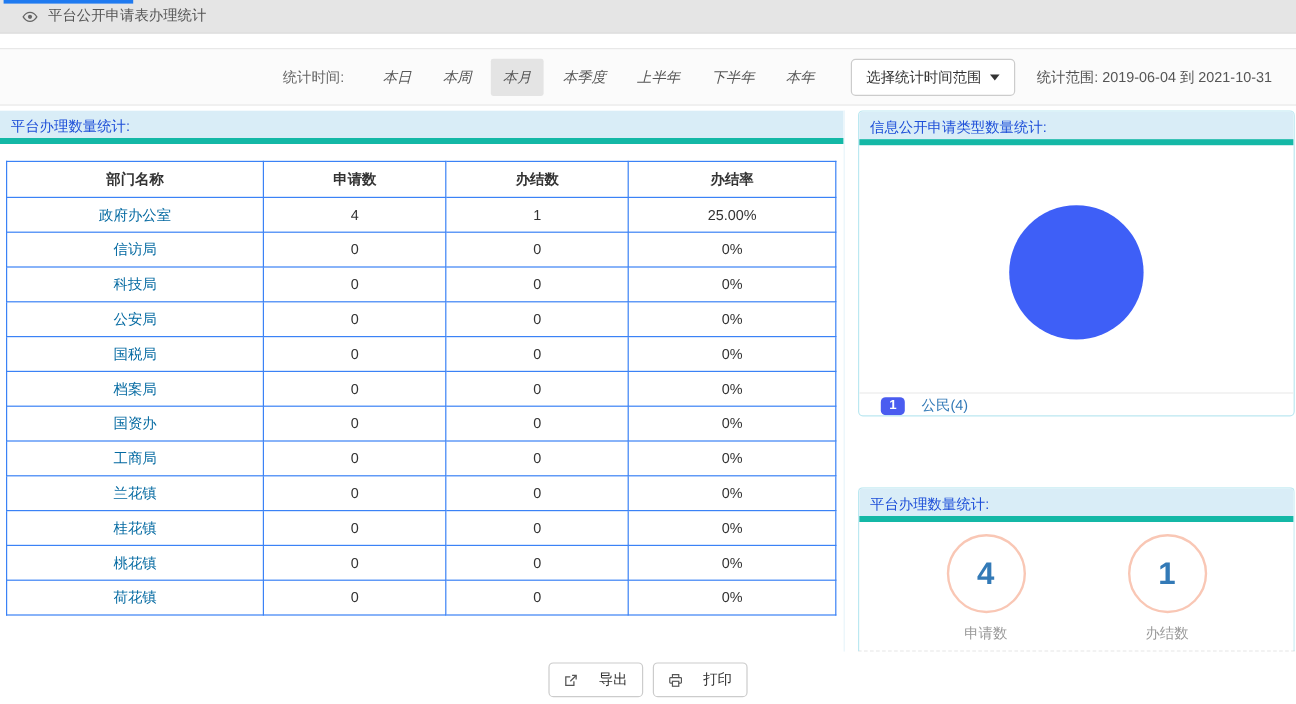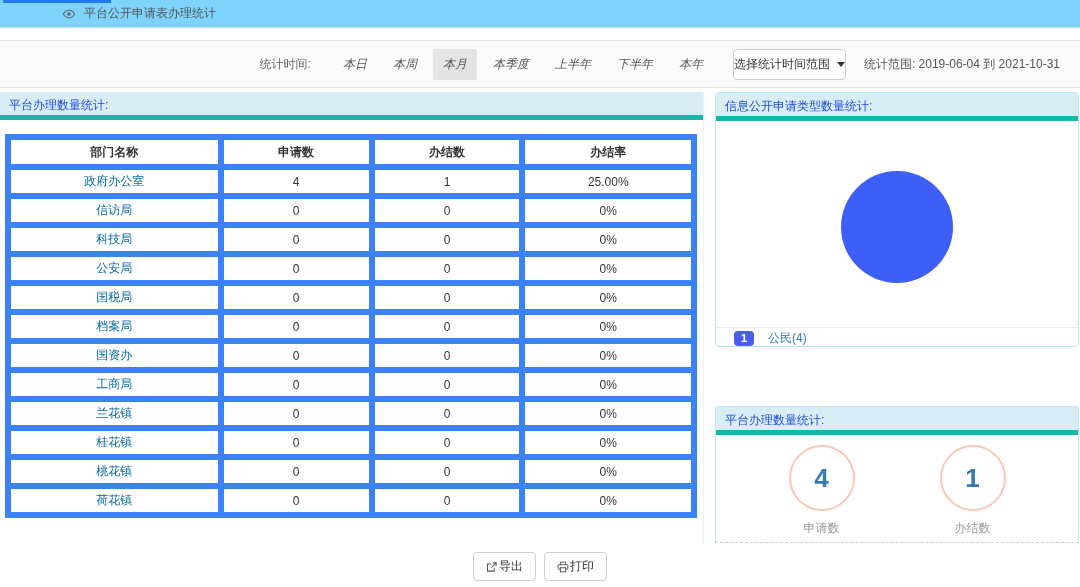--- a/index.html
+++ b/index.html
@@ -3,52 +3,52 @@
 <meta charset="utf-8">
 <style>
   * { margin:0; padding:0; box-sizing:border-box; }
   body { background:#fff; }
   .page {
     position:relative; width:1080px; height:587px; overflow:hidden;
     background:#fff; font-family:"Liberation Sans","DejaVu Sans",sans-serif;
     font-size:12px; color:#333;
   }
   
-  .tabbar { position:absolute; top:0; left:0; right:0; height:28px; border-bottom:1px solid #ddd; background:#7dd3fc;padding-left:44px; }
+  .tabbar { position:absolute; top:0; left:0; right:0; height:28px; border-bottom:1px solid #ddd; background:#e5e5e5; }
   .tab-top-indicator { position:absolute; top:0; left:3px; width:108px; height:3px; background:#1f7af0; }
   .tab { display:inline-flex; align-items:center; gap:8px; height:100%; padding:0 20px 0 18px; color:#555; cursor:pointer; }
   .tab svg { display:block; }
   
   .filterbar {
     position:absolute; top:40px; left:0; right:0; height:48px;
     border-top:1px solid #e8e8e8; border-bottom:1px solid #e8e8e8;
     background:#fbfbfb; display:flex; align-items:center; padding:0 20px;justify-content:flex-end;
   }
   .flabel { color:#666; margin-right:22px; }
   .fopt { padding:7px 10px; margin-right:6px; color:#555; cursor:pointer; border-radius:2px;font-style:italic; }
   .fopt.selected { background:#e4e4e4; }
   .dropdown {
-    margin-left:14px; padding:6px 0; background:#fff; border:1px solid #ccc;
+    margin-left:14px; padding:6px 12px; background:#fff; border:1px solid #ccc;
     border-radius:4px; color:#333; font-size:12px; display:inline-flex; align-items:center; gap:7px; cursor:pointer;
     font-family:inherit;
   }
   .caret { width:0; height:0; border-left:4px solid transparent; border-right:4px solid transparent; border-top:5px solid #333; }
   .rangetext { margin-left:18px; color:#555; }
   
   .panel-heading {
     height:28px; line-height:27px; background:#d9edf7; color:#1d4ed8;
     padding-left:9px; border-bottom:5px solid #14b8a6; white-space:nowrap; overflow:hidden;
   }
   .left-panel {
     position:absolute; top:92px; left:0; width:704px; height:451px;
     background:#fff; border-right:1px solid #e8f4fa; overflow:hidden;
   }
   .table-wrap { margin:14px 6px 0 5px; }
   table { width:100%; border-collapse:collapse; table-layout:fixed; }
-  th, td { border:6px solid #3b82f6; text-align:center; }
+  th, td { border:1px solid #3b82f6; text-align:center; }
   th { height:30px; font-weight:bold; color:#333; font-size:12px; }
   td { height:29px; color:#333; }
   td.dept { color:#0369a1; cursor:pointer; }
   
   .right-top {
     position:absolute; top:92px; left:715px; width:364px; height:255px;
     background:#fff; border:1px solid #bce8f1; border-radius:4px; overflow:hidden;
   }
   .pie { width:112px; height:112px; border-radius:50%; margin:50px auto 0; }
   .legend { margin-top:44px; }
@@ -68,21 +68,21 @@
   .stats { display:flex; justify-content:space-around; padding:10px 30px 0; }
   .stat { text-align:center; }
   .stat-circle {
     width:66px; height:66px; border:2px solid #f9c7b5; border-radius:50%;
     line-height:62px; font-size:26px; font-weight:bold; color:#337ab7; margin:0 auto;
   }
   .stat-label { margin-top:9px; color:#999; }
   
   .footer { position:absolute; top:552px; left:0; width:100%; display:flex; justify-content:center; gap:8px; }
   .footer button {
-    display:inline-flex; align-items:center; gap:1px; padding:5px 12px;
+    display:inline-flex; align-items:center; gap:17px; padding:5px 12px;
     background:#fff; border:1px solid #ccc; border-radius:4px; color:#333;
     font-size:12px; cursor:pointer; font-family:inherit;
   }
   .footer button svg { display:block; }
 </style>
 </head>
 <body>
 
 <div class="page">
 

